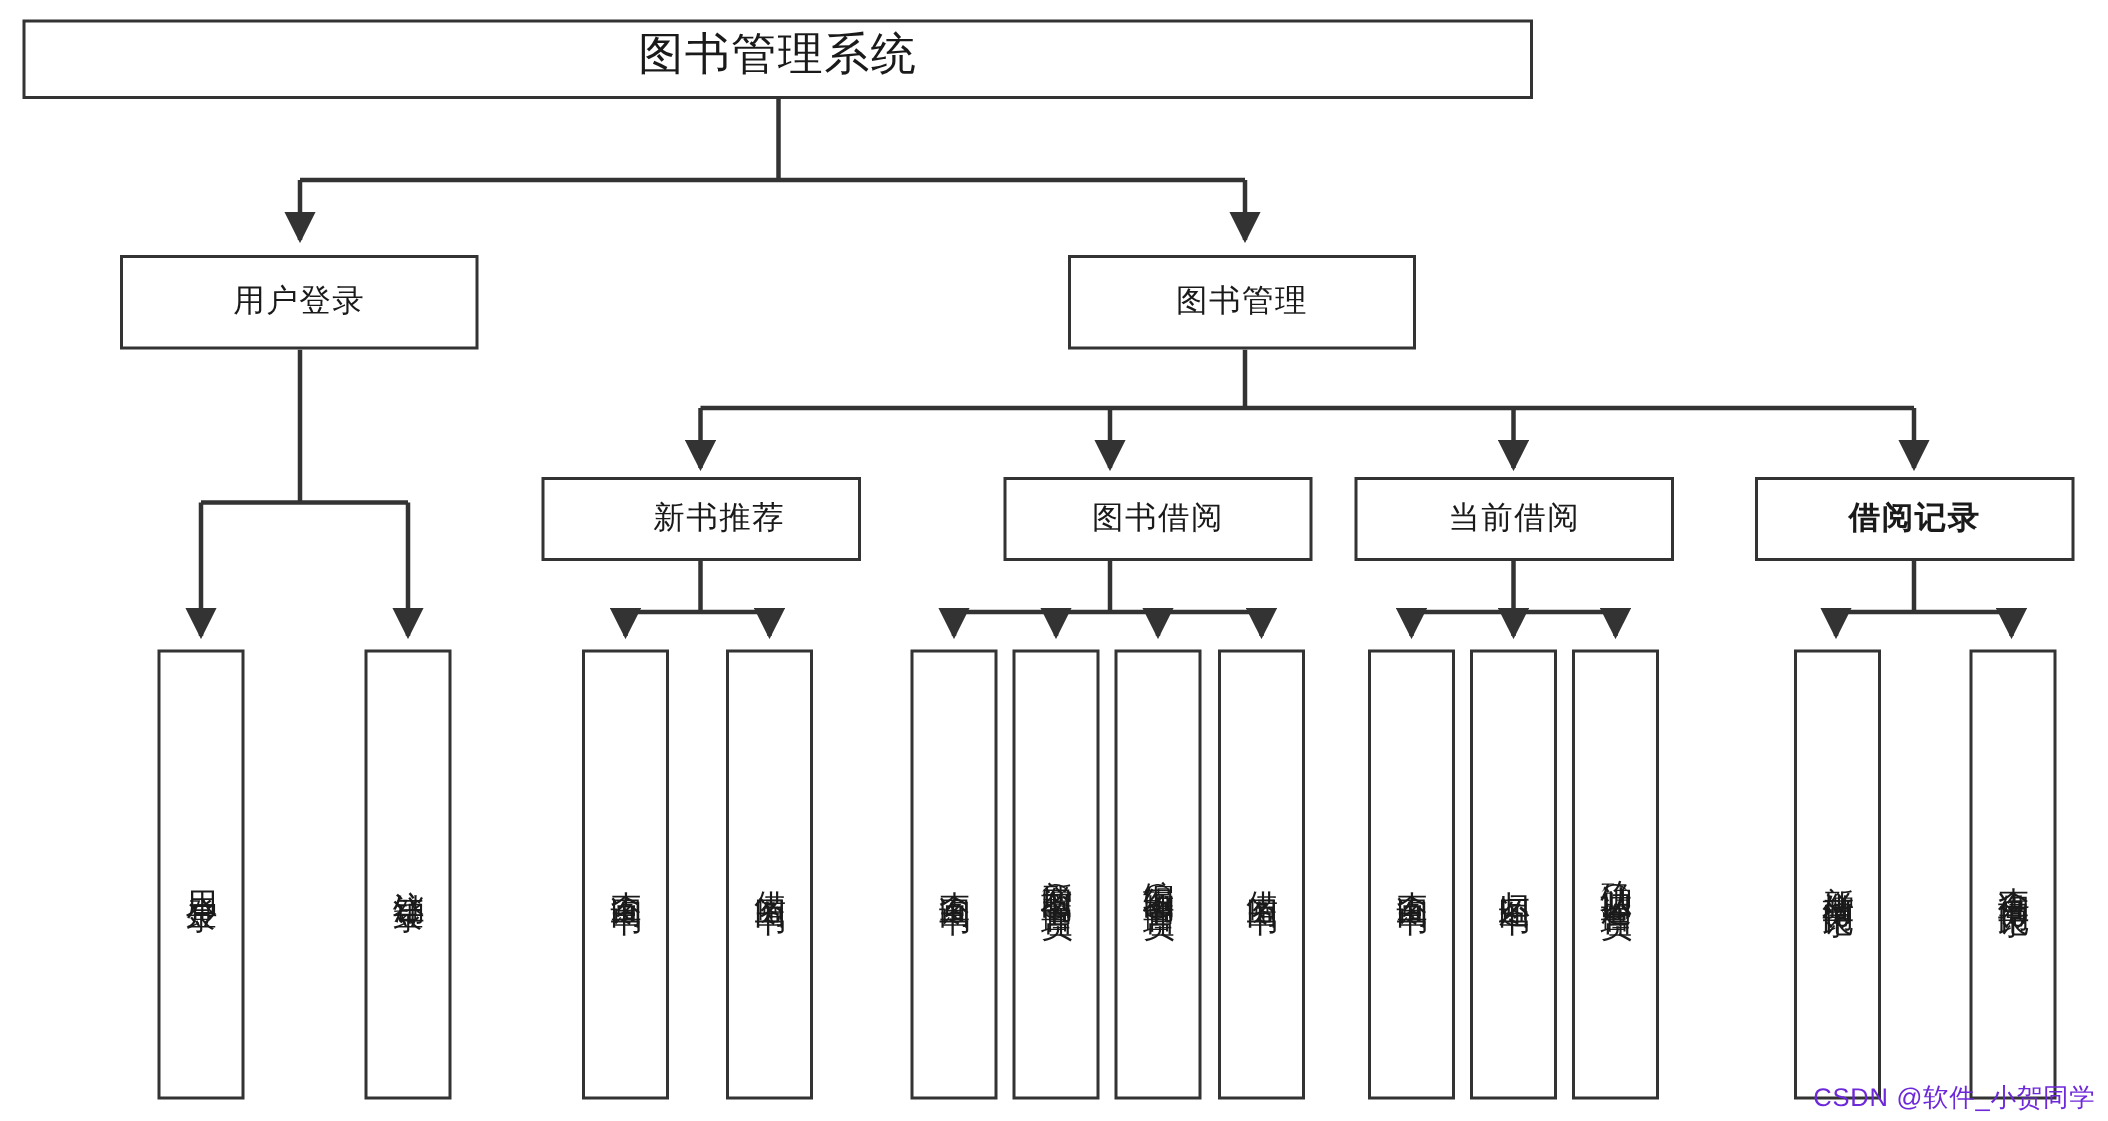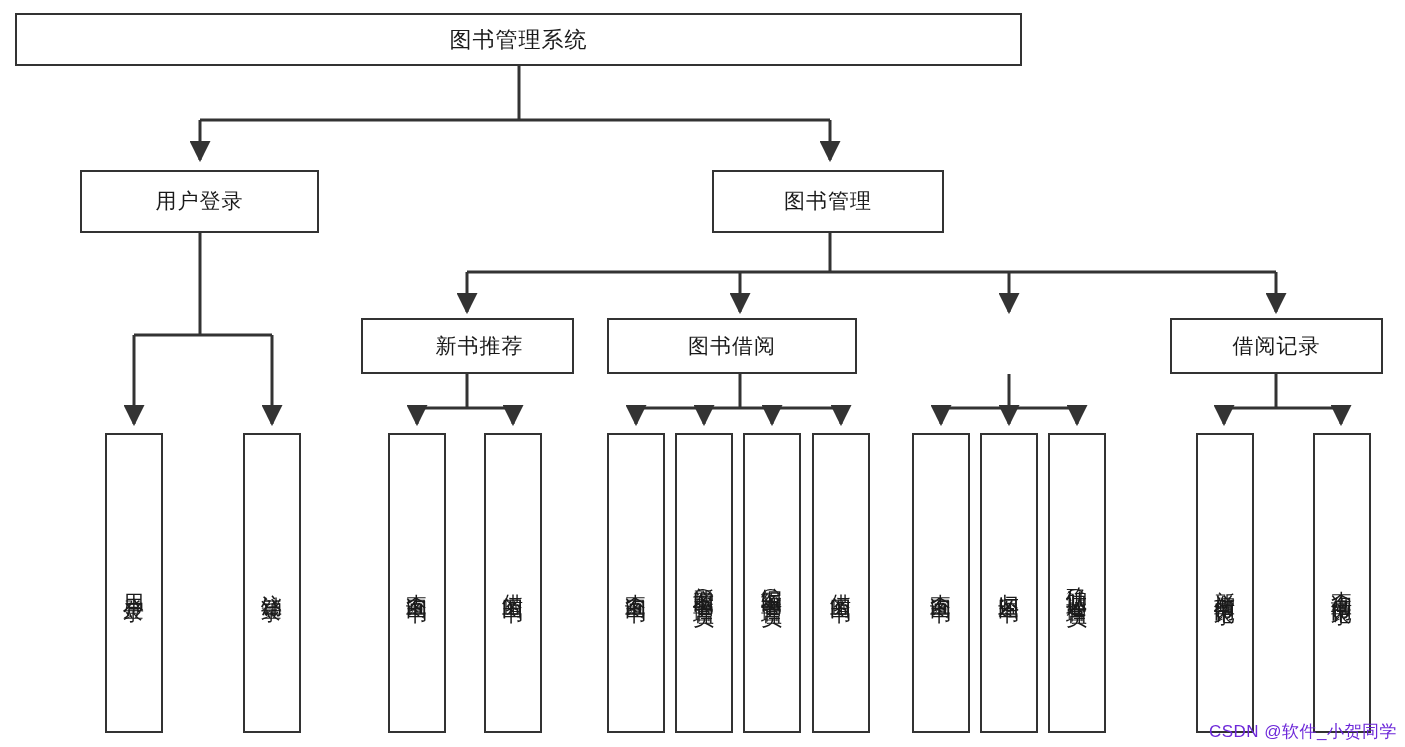--- a/index.html
+++ b/index.html
@@ -40,22 +40,23 @@
   .node .label {
     display: block;
     line-height: 1.15;
   }
   
   .node.h .label {
     font-size: 21px;
     letter-spacing: 1px;
   }
   .node.root .label {
-    font-size: 22px;
+    font-size: 30px;
     letter-spacing: 1px;
+    font-family: Liberation Mono, monospace;
   }
   
   .node.v {
     align-items: center;
     justify-content: center;
     padding: 6px 0;
   }
   .node.v .label {
     writing-mode: vertical-rl;
     text-orientation: upright;
@@ -136,24 +137,27 @@
   <div class="node h" style="left:80px; top:170px; width:239px; height:63px;">
     <span class="label">用户登录</span>
   </div>
   <div class="node h" style="left:712px; top:170px; width:232px; height:63px;">
     <span class="label">图书管理</span>
   </div>
 
   <div class="node h" style="left:361px; top:318px; width:213px; height:56px;padding-left:24px;">
     <span class="label">新书推荐</span>
   </div>
-  <div class="node h" style="left:607px; top:318px; width:250px; height:56px;">
+  <div class="node h" style="left:669px; top:318px; width:206px; height:56px;">
     <span class="label">图书借阅</span>
   </div>
-  <div class="node h" style="left:1170px; top:318px; width:213px; height:56px;">
+  <div class="node h" style="left:903px; top:318px; width:213px; height:56px;">
+    <span class="label">当前借阅</span>
+  </div>
+  <div class="node h" style="left:1170px; top:318px; width:213px; height:56px;font-weight:bold;">
     <span class="label">借阅记录</span>
   </div>
 
   <div class="node v" style="left:105px; top:433px; width:58px; height:300px;">
     <span class="label">用户登录</span>
   </div>
   <div class="node v" style="left:243px; top:433px; width:58px; height:300px;">
     <span class="label">注销登录</span>
   </div>
 

